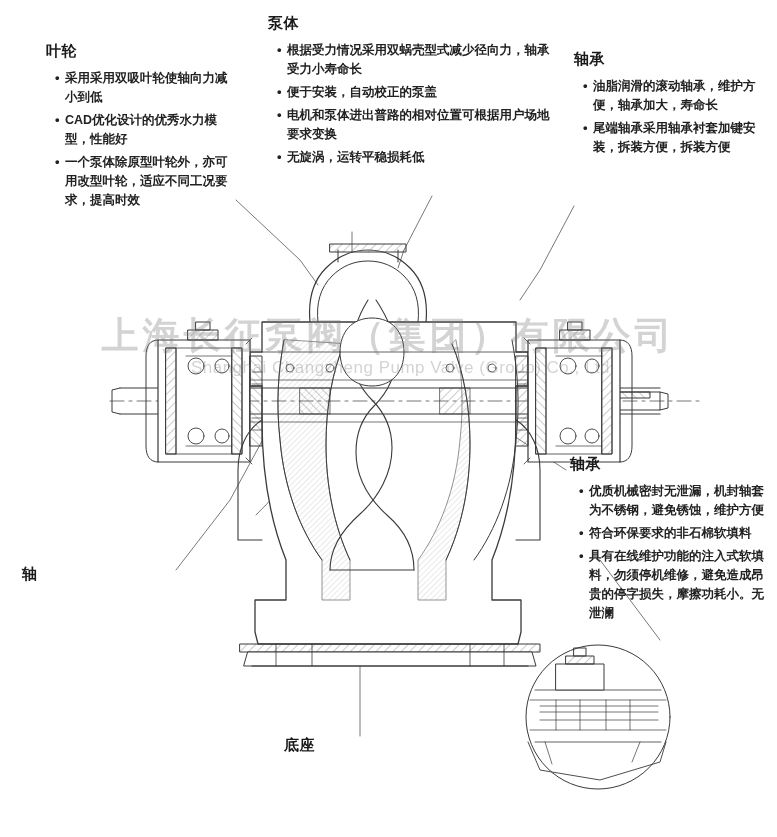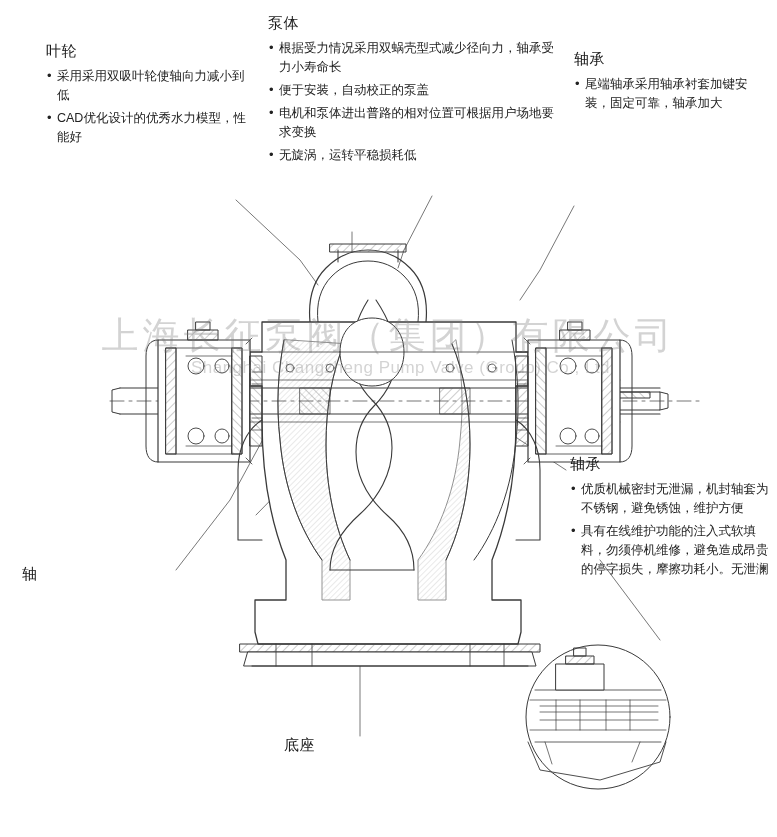--- a/index.html
+++ b/index.html
@@ -11,28 +11,29 @@
     background: #ffffff;
     font-family: "Liberation Sans", sans-serif;
     overflow: hidden;
   }
 
   
   .callout { position: absolute; }
   .callout h3 {
     margin: 0 0 6px 0;
     font-size: 15px;
-    font-weight: normal;
+    font-weight: bold;
     color: #1a1a1a;
     letter-spacing: 0.5px;
   }
   .callout ul {
-    margin: 0;
+    margin: 8px;
     padding: 0;
     list-style: none;
+    font-weight: bold;
   }
   .callout li {
     position: relative;
     padding-left: 11px;
     font-size: 12.5px;
     line-height: 19px;
     color: #222;
     margin-bottom: 4px;
   }
   .callout li::before {
@@ -64,21 +65,21 @@
   #watermark {
     position: absolute;
     left: 0;
     top: 315px;
     width: 777px;
     text-align: center;
     pointer-events: none;
   }
   #watermark .wm-cn {
     font-size: 37px;
-    font-weight: normal;
+    font-weight: bold;
     color: rgba(120,120,120,0.33);
     letter-spacing: 4px;
     line-height: 42px;
     white-space: nowrap;
   }
   #watermark .wm-en {
     font-size: 17px;
     color: rgba(120,120,120,0.33);
     letter-spacing: 0.5px;
     line-height: 22px;
@@ -264,44 +265,47 @@
 <div id="watermark">
   <div class="wm-cn">上海长征泵阀（集团）有限公司</div>
   <div class="wm-en">Shanghai Changzheng Pump Valve (Group) Co., Ltd</div>
 </div>
 
 <div class="callout" id="c-impeller">
   <h3>叶轮</h3>
   <ul>
     <li>采用采用双吸叶轮使轴向力减小到低</li>
     <li>CAD优化设计的优秀水力模型，性能好</li>
+    <li>一个泵体除原型叶轮外，亦可用改型叶轮，适应不同工况要求，提高时效</li>
   </ul>
 </div>
 
 <div class="callout" id="c-pumpbody">
   <h3>泵体</h3>
   <ul>
     <li>根据受力情况采用双蜗壳型式减少径向力，轴承受力小寿命长</li>
     <li>便于安装，自动校正的泵盖</li>
     <li>电机和泵体进出普路的相对位置可根据用户场地要求变换</li>
     <li>无旋涡，运转平稳损耗低</li>
   </ul>
 </div>
 
 <div class="callout" id="c-bearing-top">
   <h3>轴承</h3>
   <ul>
-    <li>尾端轴承采用轴承衬套加键安装，固定可靠，轴承加大</li>
+    <li>油脂润滑的滚动轴承，维护方便，轴承加大，寿命长</li>
+    <li>尾端轴承采用轴承衬套加键安装，拆装方便，拆装方便</li>
   </ul>
 </div>
 
 <div class="callout" id="c-bearing-bot">
   <h3>轴承</h3>
   <ul>
     <li>优质机械密封无泄漏，机封轴套为不锈钢，避免锈蚀，维护方便</li>
+    <li>符合环保要求的非石棉软填料</li>
     <li>具有在线维护功能的注入式软填料，勿须停机维修，避免造成昂贵的停字损失，摩擦功耗小。无泄澜</li>
   </ul>
 </div>
 
 <div class="callout" id="c-shaft">
   <h3>轴</h3>
 </div>
 
 <div class="callout" id="c-base">
   <h3>底座</h3>

